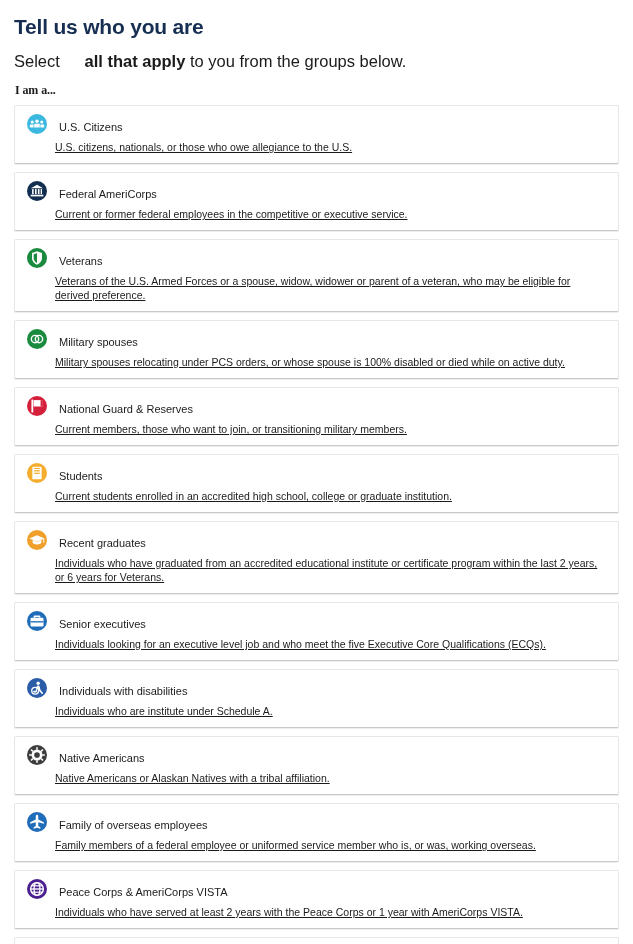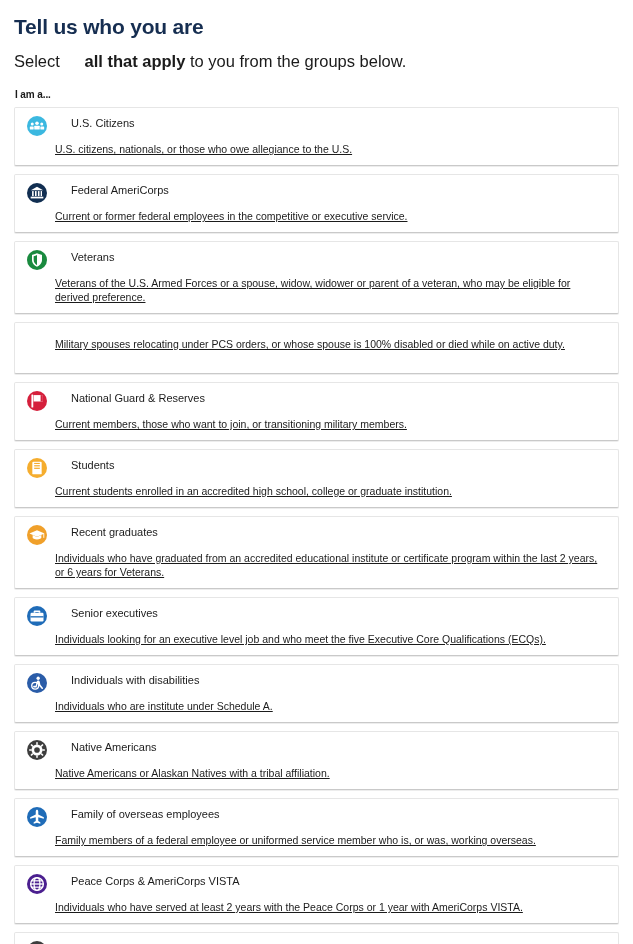--- a/index.html
+++ b/index.html
@@ -34,46 +34,47 @@
     color: #1b1b1b;
     margin: 11px 0 0 0;
     line-height: 20px;
     font-weight: normal;
   }
   .page-subtitle b {
     font-weight: bold;
     margin-left: 20px;
   }
   .group-label {
-    font-size: 10px;
+    font-size: 12px;
     font-weight: bold;
     color: #1b1b1b;
-    margin: 18px 0 7px 1px;
+    margin: 12px 0 7px 1px;
     letter-spacing: -0.1px;
+    font-family: Liberation Serif, serif;
   }
   .card-list {
     display: flex;
     flex-direction: column;
     gap: 8px;
   }
   .card {
     background: #ffffff;
     border: 1px solid #e6e6e6;
     border-bottom-color: #c9c9c9;
     box-shadow: 0 1px 0 rgba(0,0,0,0.07);
     border-radius: 2px;
     padding: 8px 12px 9px 12px;
     box-sizing: border-box;
     min-height: 52px;
     cursor: pointer;
   }
   .card-head {
     display: flex;
-    align-items: flex-start;
-    gap: 24px;
+    align-items: flex-end;
+    gap: 12px;
   }
   .icon {
     width: 20px;
     height: 20px;
     flex: 0 0 20px;
     display: block;
   }
   .card-title {
     font-size: 11px;
     color: #1b1b1b;
@@ -134,20 +135,28 @@
           <svg class="icon" viewBox="0 0 24 24">
             <circle cx="12" cy="12" r="12" fill="#1a8a3f"></circle>
             <path d="M12 3.9 C15.4 5.4 18 5.9 18 5.9 L18 12.1 C18 16.1 14.9 18.9 12 20.1 C9.1 18.9 6 16.1 6 12.1 L6 5.9 C6 5.9 8.6 5.4 12 3.9 Z" fill="#fff"></path>
             <path d="M12 5.9 C12 5.9 12 5.9 12 5.9 L12 18.2 C9.9 17.1 8 14.9 8 12.1 L8 7.4 C9.4 7.1 10.8 6.6 12 5.9 Z" fill="#1a8a3f"></path>
           </svg>
           <span class="card-title">Veterans</span>
         </div>
         <div class="card-desc">Veterans of the U.S. Armed Forces or a spouse, widow, widower or parent of a veteran, who may be eligible for derived preference.</div>
       </div>
       <div class="card">
+        <div class="card-head">
+          <svg class="icon" viewBox="0 0 24 24">
+            <circle cx="12" cy="12" r="12" fill="#1a8a3f"></circle>
+            <circle cx="9.6" cy="12" r="4.4" fill="none" stroke="#fff" stroke-width="1.7"></circle>
+            <circle cx="14.4" cy="12" r="4.4" fill="none" stroke="#fff" stroke-width="1.7"></circle>
+          </svg>
+          <span class="card-title">Military spouses</span>
+        </div>
         <div class="card-desc">Military spouses relocating under PCS orders, or whose spouse is 100% disabled or died while on active duty.</div>
       </div>
       <div class="card">
         <div class="card-head">
           <svg class="icon" viewBox="0 0 24 24">
             <circle cx="12" cy="12" r="12" fill="#d5203c"></circle>
             <rect x="5.3" y="4.3" width="2.2" height="15.4" rx="0.6" fill="#fff"></rect>
             <path d="M7.9 4.9 L19 4.9 L19 12.6 L7.9 12.6 Z" fill="#fff"></path>
             <path d="M16.3 4.9 L19 4.9 L19 12.6 L16.3 12.6 Z" fill="#d5203c"></path>
           </svg>

